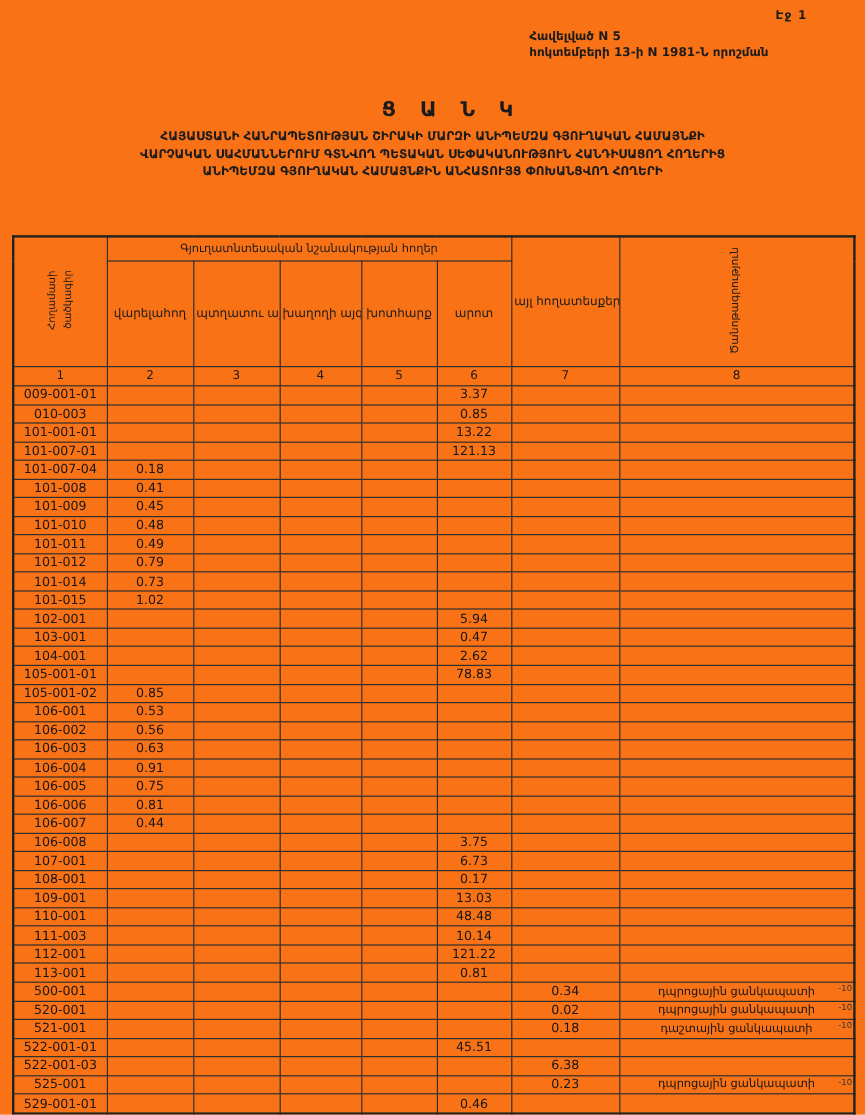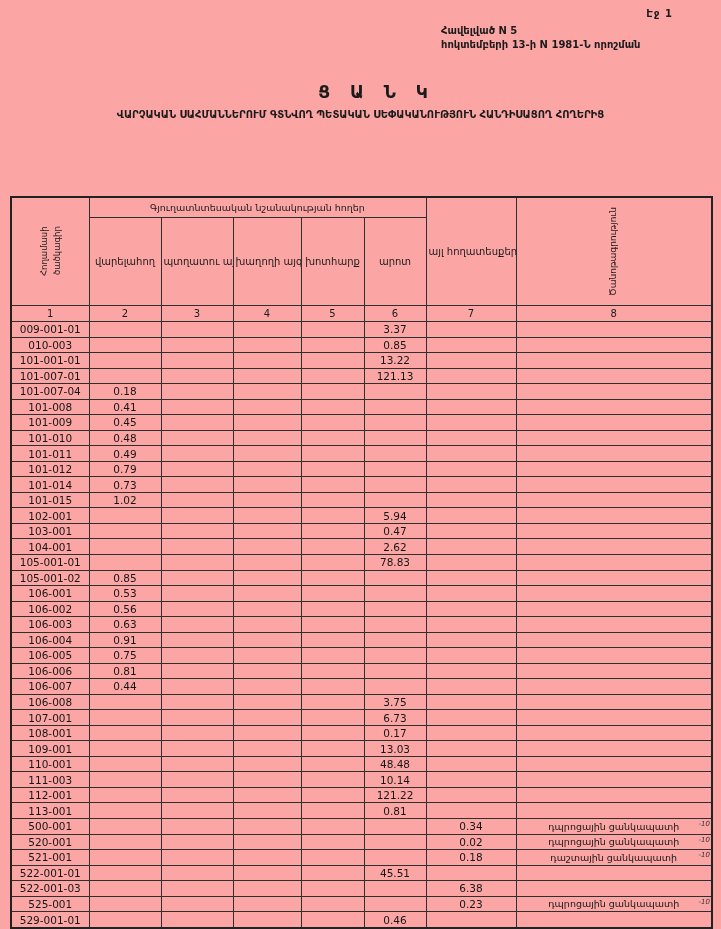--- a/index.html
+++ b/index.html
@@ -1,17 +1,17 @@
 <!DOCTYPE html>
 <html><head>
 <meta charset="utf-8">
 <style>
   html,body{margin:0;padding:0;background:#f2f1ee;}
   .page{
-    position:relative;width:721px;height:929px;background:#fca5a5;
+    position:relative;width:721px;height:929px;background:#f97316;
     font-family:"DejaVu Sans",sans-serif;color:#1b1b1b;overflow:hidden;
   }
   .page-number{position:absolute;top:8px;right:48px;font-size:10px;font-weight:bold;letter-spacing:1px;}
   .annex{position:absolute;top:24px;right:30px;width:250px;font-size:10px;font-weight:bold;line-height:1.4;}
   .doc-title{position:absolute;top:82px;left:16px;width:100%;text-align:center;font-size:17px;font-weight:bold;letter-spacing:7px;}
   .subtitle{position:absolute;top:108px;left:0;width:100%;text-align:center;font-size:10px;font-weight:bold;line-height:1.45;}
   .land-table{
     position:absolute;top:196px;left:10px;width:701px;height:733px;
     border-collapse:collapse;table-layout:fixed;font-size:10.5px;
     border:2px solid #222;
@@ -26,38 +26,40 @@
   .rot-cell{vertical-align:middle;}
   .rot{
     display:inline-block;writing-mode:vertical-rl;transform:rotate(180deg);
     font-size:8.5px;line-height:1.5;white-space:normal;
   }
   .code-head .rot{height:58px;}
   .note-head{text-align:right;padding-right:14px;}
   .note-head .rot{height:102px;font-size:9px;}
   tbody td{font-size:10.5px;color:#161616;}
   td.note-cell{position:relative;font-size:9.5px;}
-  .fn{position:absolute;right:1px;top:1px;font-size:7px;color:#333;font-style:italic;}
+  .fn{position:absolute;right:1px;top:1px;font-size:7px;color:#333;}
 </style>
 </head>
 <body>
 
 <div class="page">
 
   <div class="page-number">Էջ 1</div>
 
   <div class="annex">
     <div>Հավելված N 5</div>
     <div>հոկտեմբերի 13-ի N 1981-Ն որոշման</div>
   </div>
 
   <div class="doc-title">Ց Ա Ն Կ</div>
 
   <div class="subtitle">
+    <div>ՀԱՅԱՍՏԱՆԻ ՀԱՆՐԱՊԵՏՈՒԹՅԱՆ ՇԻՐԱԿԻ ՄԱՐԶԻ ԱՆԻՊԵՄԶԱ ԳՅՈՒՂԱԿԱՆ ՀԱՄԱՅՆՔԻ</div>
     <div>ՎԱՐՉԱԿԱՆ ՍԱՀՄԱՆՆԵՐՈՒՄ ԳՏՆՎՈՂ ՊԵՏԱԿԱՆ ՍԵՓԱԿԱՆՈՒԹՅՈՒՆ ՀԱՆԴԻՍԱՑՈՂ ՀՈՂԵՐԻՑ</div>
+    <div>ԱՆԻՊԵՄԶԱ ԳՅՈՒՂԱԿԱՆ ՀԱՄԱՅՆՔԻՆ ԱՆՀԱՏՈՒՅՑ ՓՈԽԱՆՑՎՈՂ ՀՈՂԵՐԻ</div>
   </div>
 
   <table class="land-table">
     <colgroup>
       <col style="width:78px">
         <col style="width:72px">
         <col style="width:72px">
         <col style="width:68px">
       <col style="width:63px">
         <col style="width:62px">

